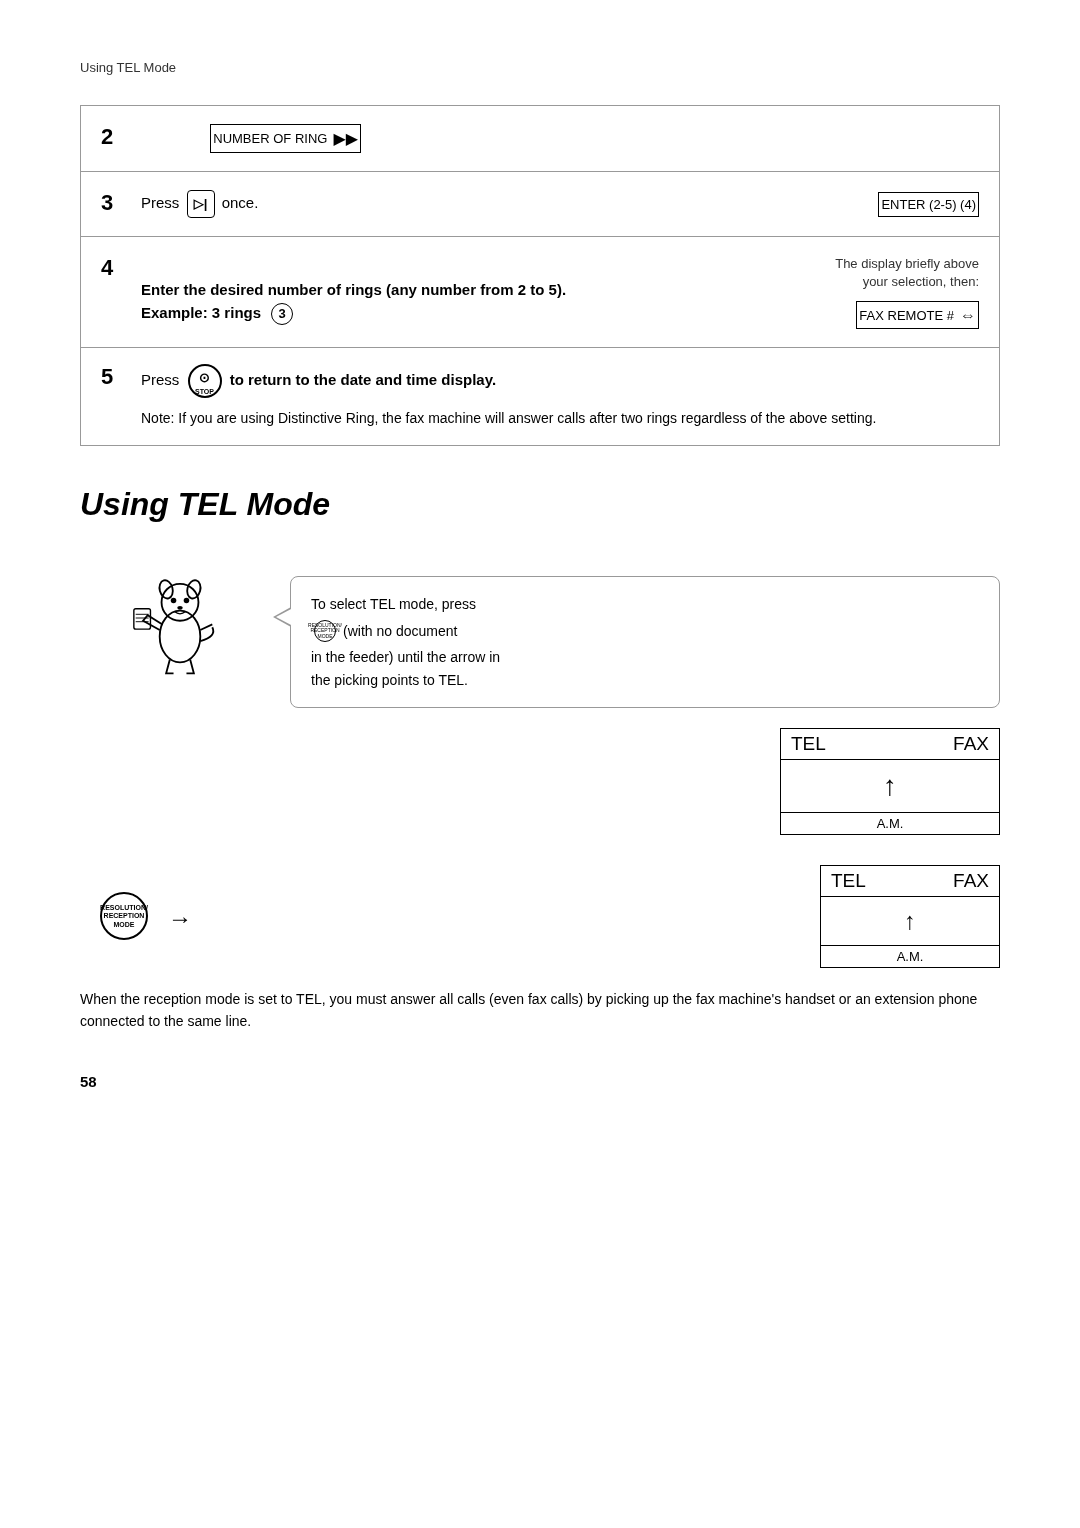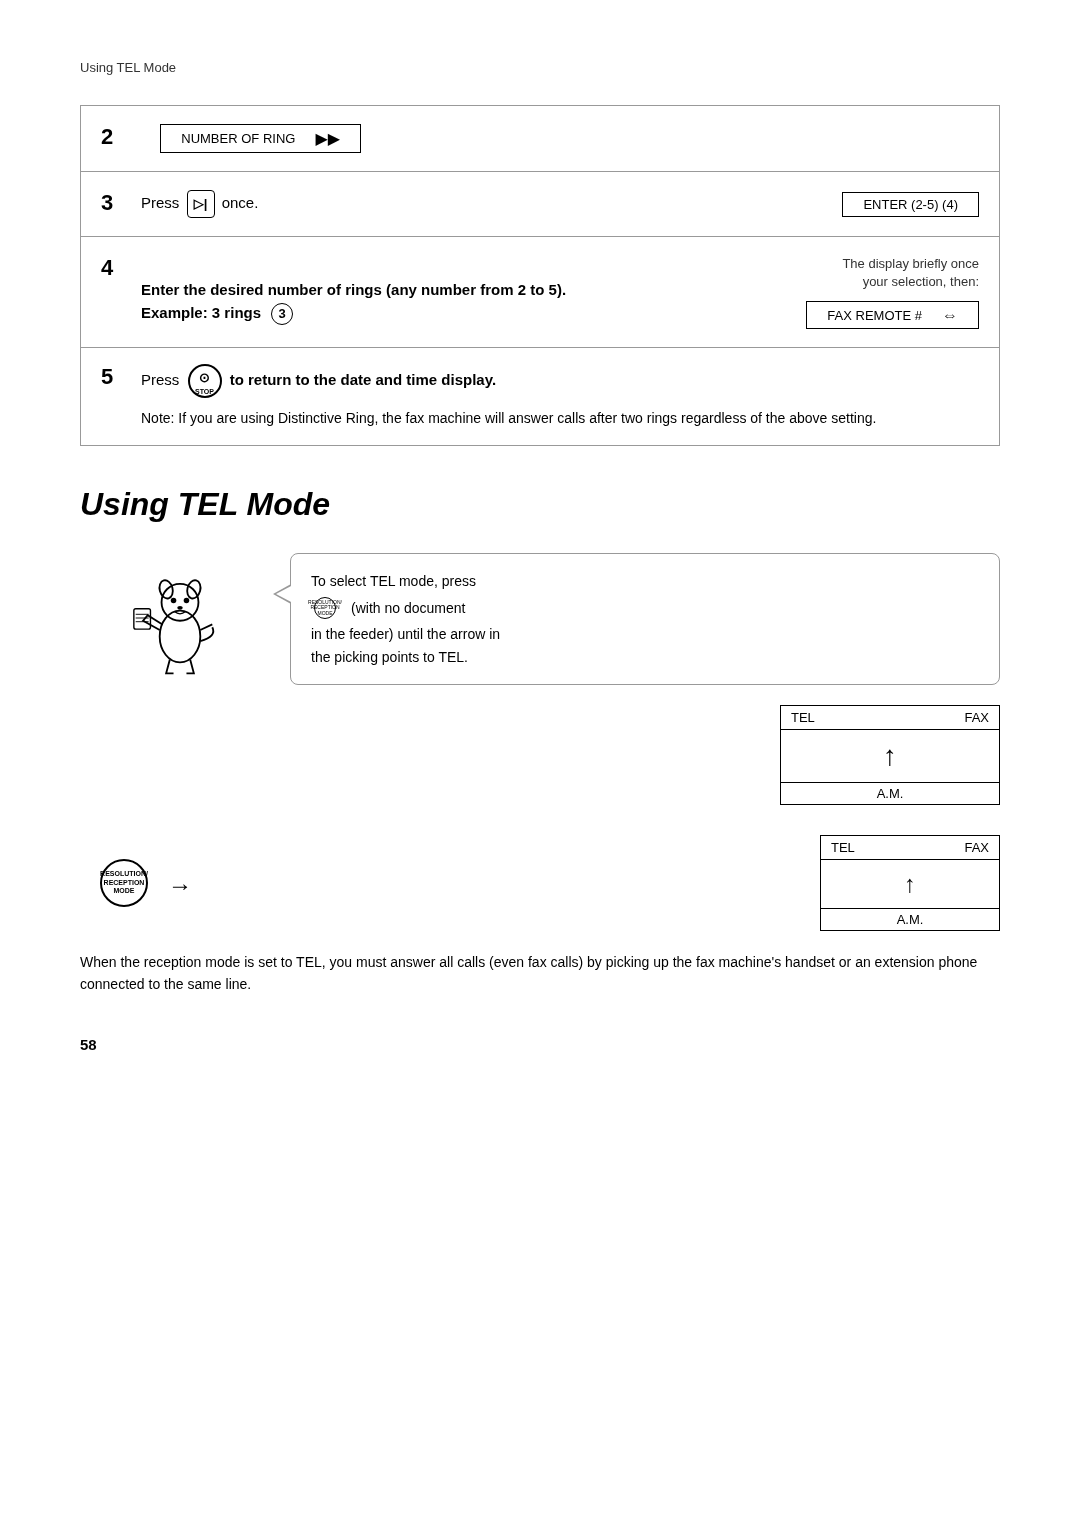--- a/index.html
+++ b/index.html
@@ -49,26 +49,26 @@
     .step-display {
       min-width: 220px;
       display: flex;
       flex-direction: column;
       align-items: flex-end;
       justify-content: center;
       gap: 10px;
     }
     .lcd-box {
       border: 1.5px solid #000;
-      padding: 4px 20px;
+      padding: 4px 2px;
       font-size: 13px;
       font-family: Arial, sans-serif;
       display: inline-flex;
       align-items: center;
-      gap: 20px;
+      gap: 6px;
       white-space: nowrap;
     }
     
     .btn-icon {
       display: inline-flex;
       align-items: center;
       justify-content: center;
       width: 28px;
       height: 28px;
       border: 1.5px solid #000;
@@ -159,20 +159,21 @@
       color: #000;
     }
     .arrow-line {
       display: flex;
       align-items: center;
       gap: 2px;
       font-size: 20px;
     }
     .tel-right-top {
       flex: 1;
+      margin-top: 23px;
     }
     .speech-bubble {
       border: 1.5px solid #999;
       border-radius: 8px;
       padding: 16px 20px;
       font-size: 14px;
       line-height: 1.6;
       position: relative;
       margin-bottom: 20px;
       background: #fff;
@@ -214,21 +215,21 @@
     .tel-fax-display {
       border: 1.5px solid #000;
       width: 220px;
       margin-left: auto;
       margin-right: 0;
     }
     .tel-fax-header {
       display: flex;
       justify-content: space-between;
       padding: 4px 10px;
-      font-size: 13px;
+      font-size: 19px;
       border-bottom: 1px solid #000;
     }
     .tel-fax-body {
       display: flex;
       justify-content: center;
       align-items: center;
       padding: 10px;
       font-size: 22px;
     }
     .tel-fax-footer {
@@ -297,21 +298,21 @@
       <div class="step-num">4</div>
       <div class="step-content">
         <div class="step-bold">Enter the desired number of rings (any number from 2 to 5).</div>
         <div class="step-example">
           <span>Example: 3 rings</span>
           <span class="circle-num">3</span>
         </div>
       </div>
       <div class="step-display">
         <div class="display-note">
-          <div>The display briefly once</div>
+          <div>The display briefly above</div>
           <div>your selection, then:</div>
         </div>
         <div class="lcd-box">
           <span>FAX REMOTE #</span>
           <span style="font-size:16px;">⇔</span>
         </div>
       </div>
     </div>
 
     <div class="step5-row">
@@ -373,21 +374,21 @@
             <path d="M 77 90 Q 95 85 90 75" fill="none" stroke="#000" stroke-width="2"></path>
           </svg>
         </div>
       </div>
 
       <div class="tel-right-top">
         <div class="speech-bubble">
           <div>
             <span>To select TEL mode, press</span>
           </div>
-          <div style="display:flex; align-items:center; gap:12px; margin: 4px 0;">
+          <div style="display:flex; align-items:center; gap:4px; margin: 4px 0;">
             <span class="small-resolution-icon" style="font-size:5px; line-height:1.1; padding:2px;">
               <span>RESOLUTION/</span>
               <span>RECEPTION</span>
               <span>MODE</span>
             </span>
             <span>(with no document</span>
           </div>
           <div>in the feeder) until the arrow in</div>
           <div>the picking points to TEL.</div>
         </div>

